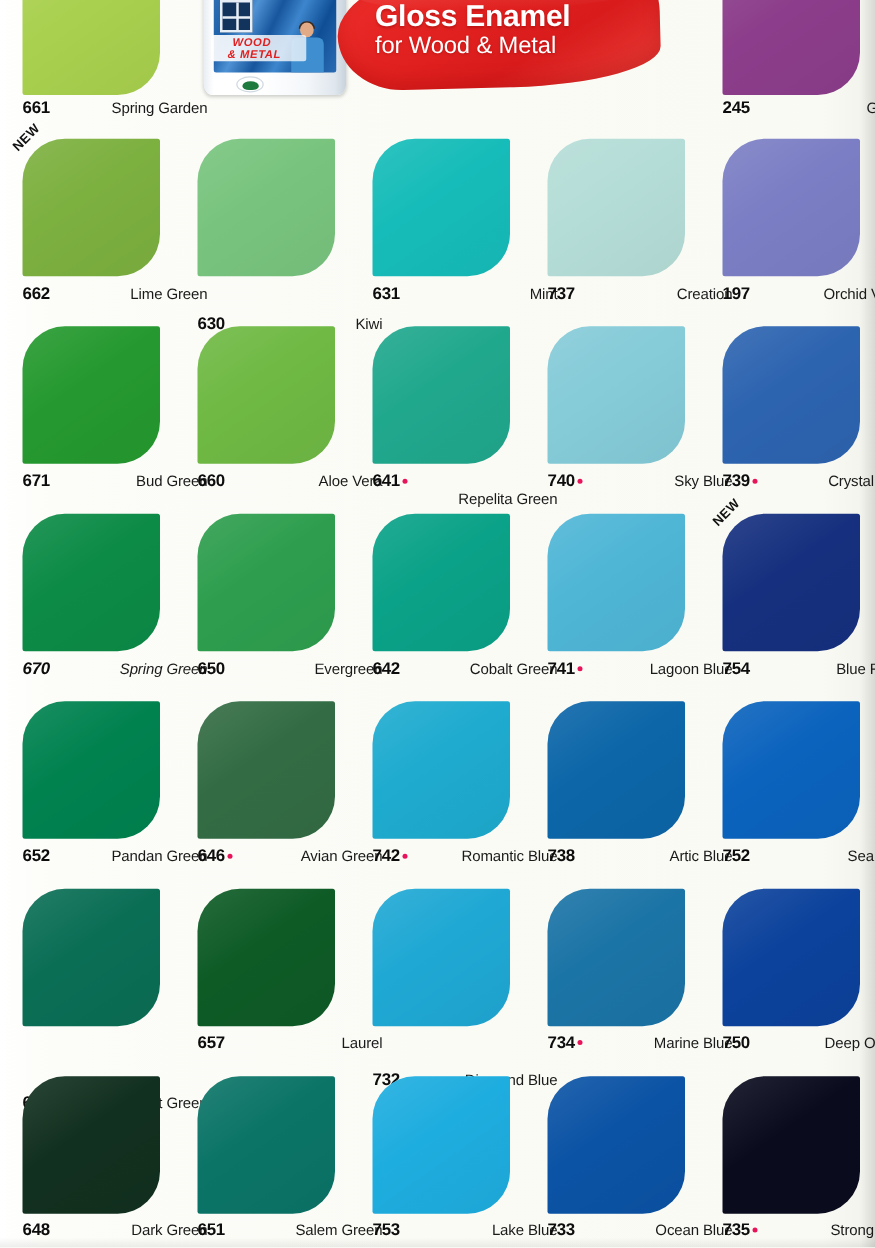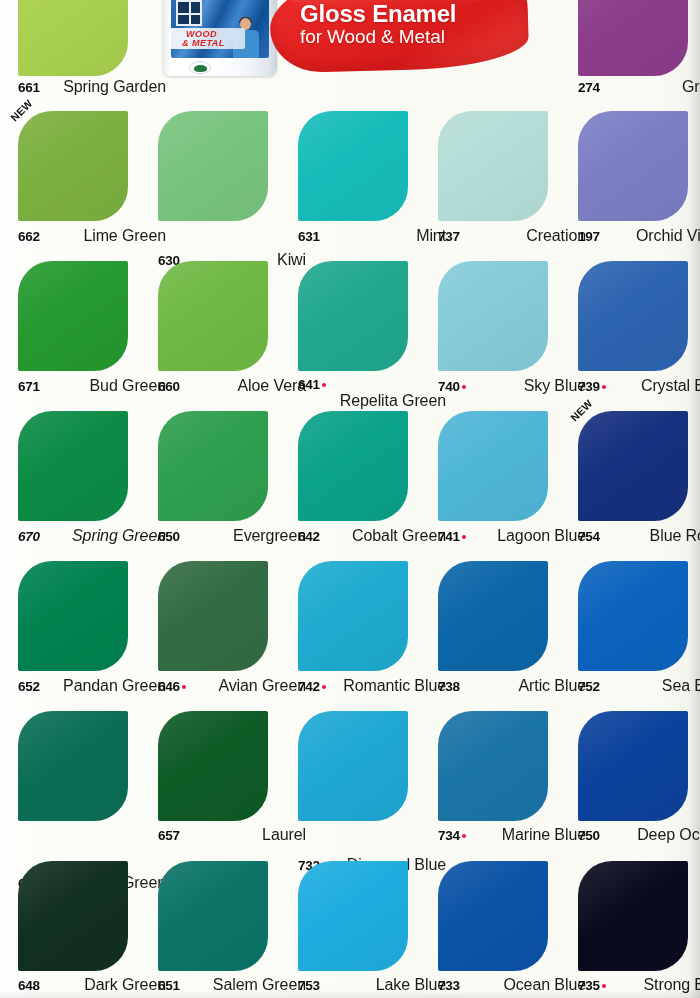--- a/index.html
+++ b/index.html
@@ -193,21 +193,21 @@
   }
   .dot {
     display: inline-block;
     width: 4px; height: 4px;
     border-radius: 50%;
     background: #e8145b;
     margin-left: 2px;
     vertical-align: 2px;
   }
   .name {
-    font-size: 16px;
+    font-size: 12px;
     color: #1a1a1a;
     margin-left: auto;
     white-space: nowrap;
     letter-spacing: -.1px;
   }
 
   
   .edge-shadow {
     position: absolute;
     right: 0; top: 0; width: 12px; height: 998px;
@@ -260,21 +260,21 @@
         <div class="caption" style="top: 78px;">
           <span class="code">661</span>
           <span class="name">Spring Garden</span>
         </div>
       </div>
       <div class="cell" style="left: 578px; top: 0px;">
         <div class="swatch" title="189 Grape" style="top: -34px; background: rgb(140, 61, 139);">
           <div class="swatch-sheen"></div>
         </div>
         <div class="caption" style="top: 78px;">
-          <span class="code">274</span>
+          <span class="code">245</span>
           <span class="name">Grape</span>
         </div>
       </div>
       <div class="cell" style="left: 18px; top: 0px;">
         <div class="swatch" title="662 Lime Green" style="top: 111px; background: rgb(124, 176, 63);">
           <div class="swatch-sheen"></div>
         </div>
         <div class="new-tag" style="top: 115px;">NEW</div>
         <div class="caption" style="top: 227px;">
           <span class="code">662</span>

